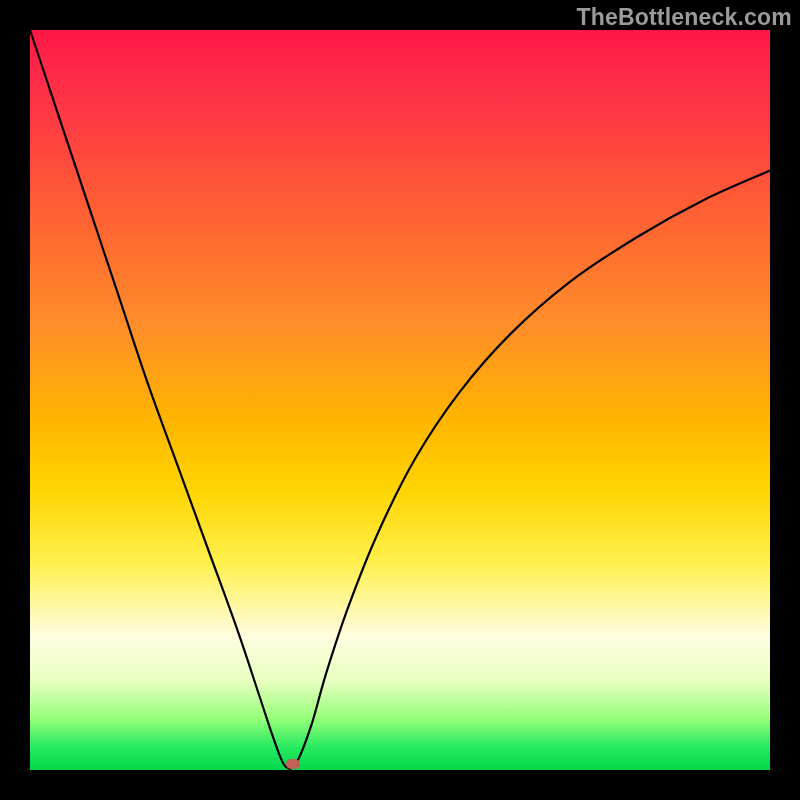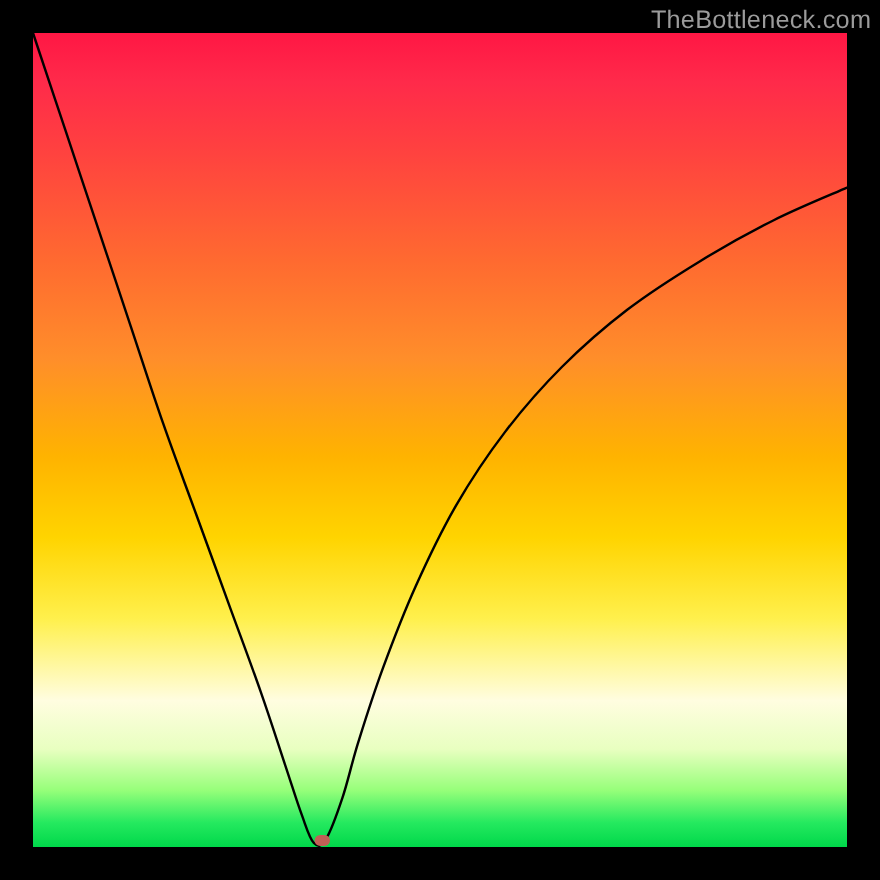--- a/index.html
+++ b/index.html
@@ -60,21 +60,21 @@
     background: #c06056;
     transform: translate(-50%, -50%);
   }
   .watermark {
     position: absolute;
     top: 4px;
     right: 8px;
     color: #9b9b9b;
     font-size: 23px;
     letter-spacing: 0.2px;
-    font-weight: 400;
+    font-weight: 700;
   }
 </style>
 </head>
 <body>
 
 <div class="frame">
   <div class="watermark">TheBottleneck.com</div>
 
   <div class="plot-area">
     <svg class="curve-svg" viewBox="0 0 740 740" preserveAspectRatio="none">

